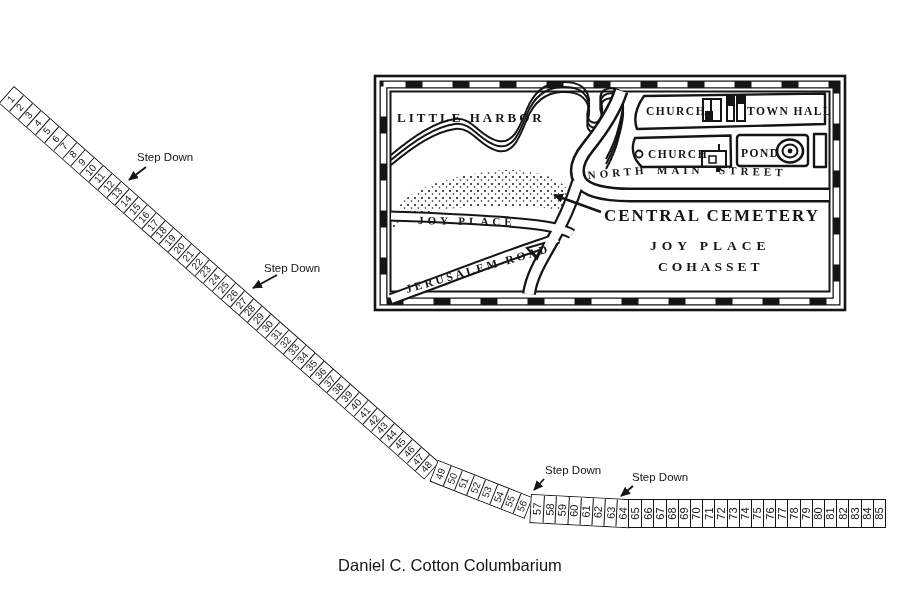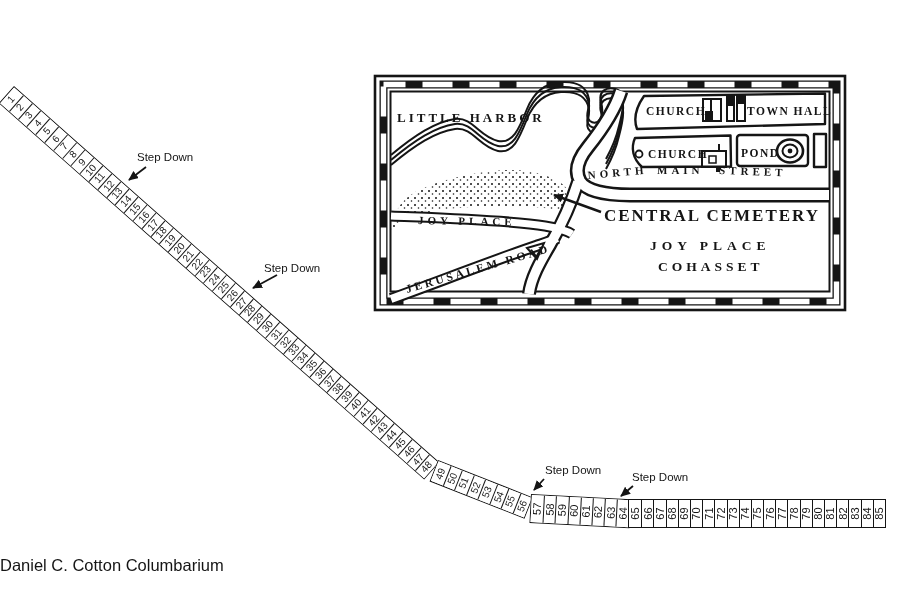--- a/index.html
+++ b/index.html
@@ -17,21 +17,21 @@
   .seg-c .cell{width:12.2px;height:27px;}
   .seg-d .cell{width:12.2px;height:27px;}
   .cell span{display:block;transform:rotate(-90deg);font-size:10px;line-height:1;
              white-space:nowrap;color:#151515;}
   .seg-c .cell span,.seg-d .cell span{font-size:11px;}
   .seg-a{left:14px;top:86px;transform:rotate(41.5deg);}
   .seg-b{left:438px;top:460px;transform:rotate(21.5deg);}
   .seg-c{left:531px;top:494px;transform:rotate(3deg);}
   .seg-d{left:628px;top:499px;}
   
-  .caption{position:absolute;left:0;top:556px;width:900px;text-align:left;
+  .caption{position:absolute;left:0;top:556px;width:900px;text-align:center;
            font-size:16.5px;z-index:2;}
   
   .hand{font-family:"Liberation Serif",serif;font-weight:700;fill:#151515;}
   .sd{font-family:"Liberation Sans",sans-serif;font-size:11.5px;fill:#151515;}
   .ink{stroke:#151515;fill:none;}
 </style>
 </head>
 <body>
 
 <div class="page">

